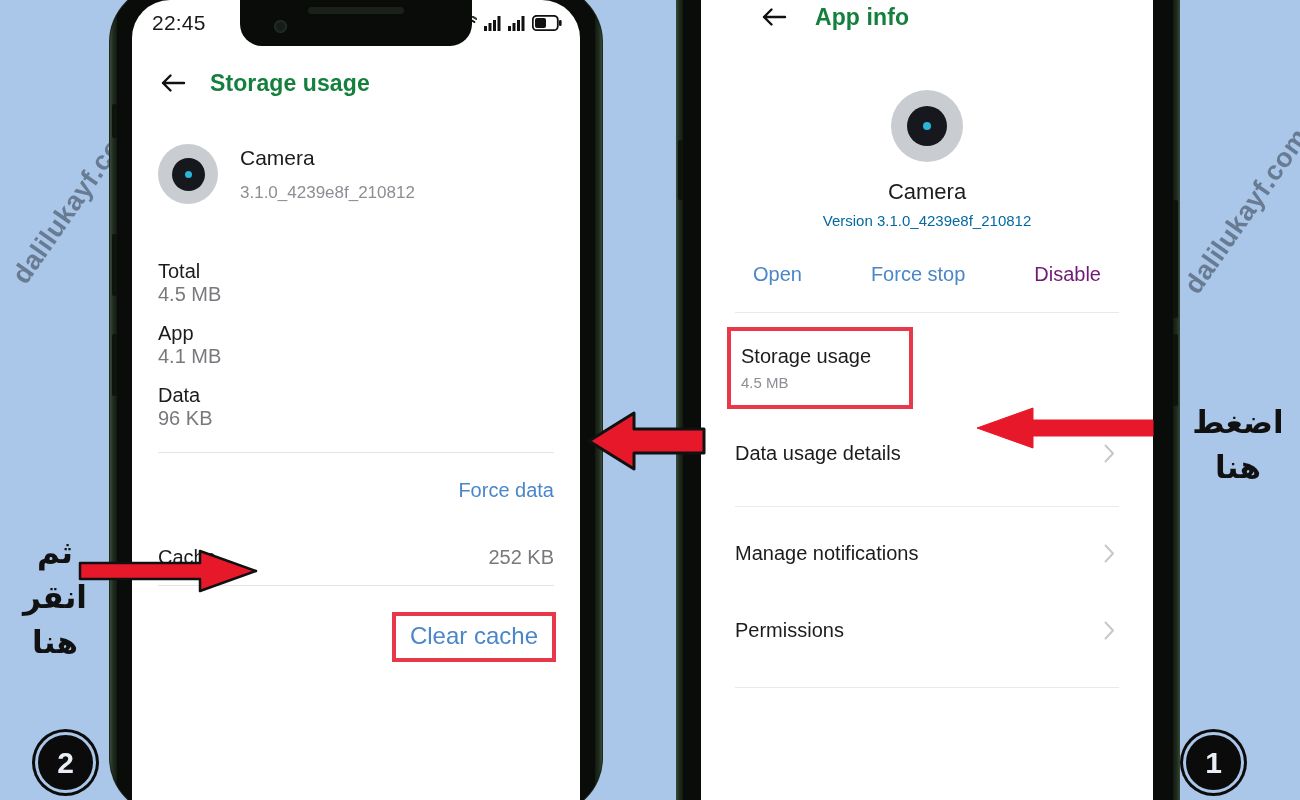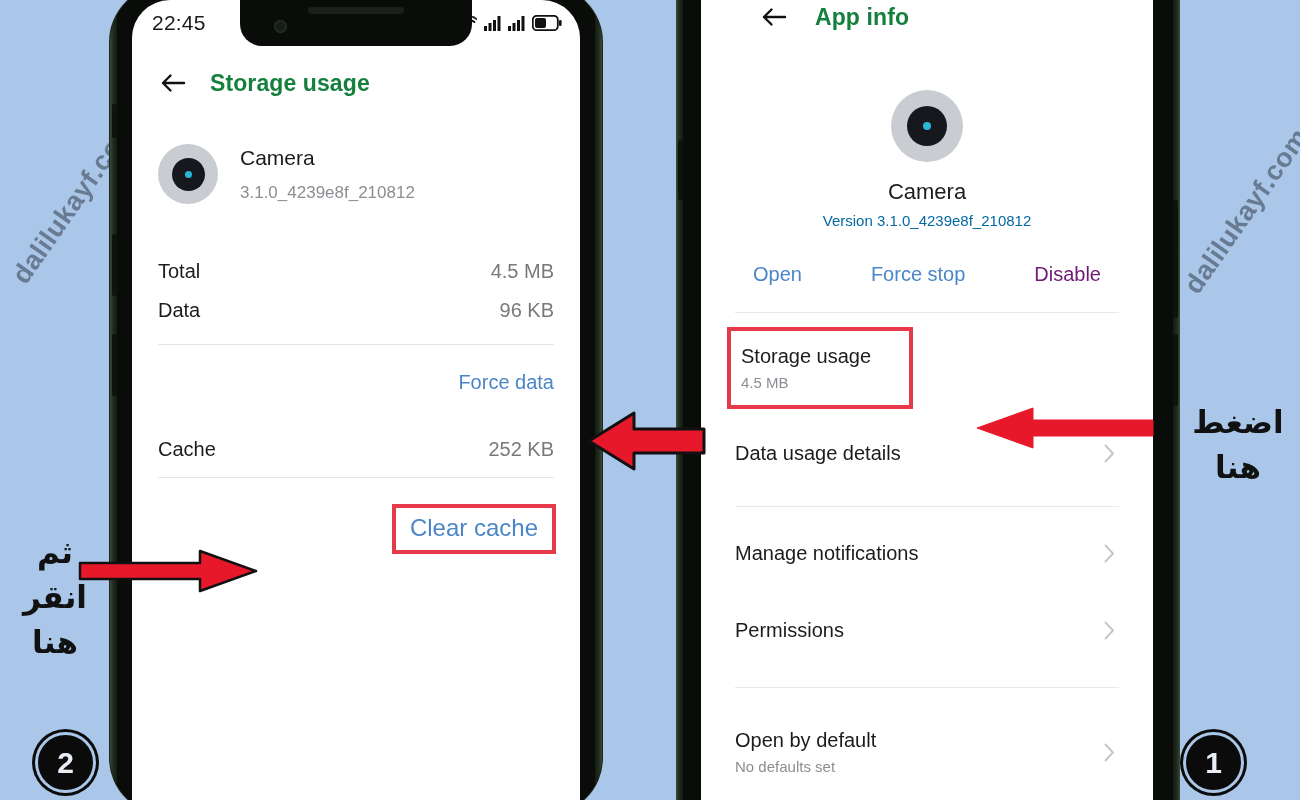--- a/index.html
+++ b/index.html
@@ -145,20 +145,21 @@
     display: flex; align-items: center; justify-content: center;
   }
   .app-icon .dot { width: 7px; height: 7px; border-radius: 50%; background: #29b6d8; }
   .app-name { font-size: 21px; color: #1c1c1c; line-height: 1.25; }
   .app-ver  { font-size: 17px; color: #8b8e93; margin-top: 12px; }
 
   .kv-list { margin-top: 48px; padding: 0 8px; }
   .kv-row {
     display: flex; justify-content: space-between; align-items: baseline;
     padding: 8px 0;
+    flex-direction: column;
   }
   .kv-key { font-size: 20px; color: #1c1c1c; }
   .kv-val { font-size: 20px; color: #77797d; }
 
   .divider { height: 1px; background: #e3e4e6; margin: 14px 8px 0 8px; }
   .action-right { text-align: right; padding: 26px 8px 0 8px; }
   .link-blue { font-size: 20px; color: #4a86c8; display: inline-block; }
 
   .cache-row { display: flex; justify-content: space-between; align-items: baseline; padding: 0 8px; margin-top: 44px; }
 
@@ -318,20 +319,24 @@
             <div class="app-ver">3.1.0_4239e8f_210812</div>
           </span>
         </div>
 
         <div class="kv-list">
           <div class="kv-row">
             <span class="kv-key">Total</span>
             <span class="kv-val">4.5 MB</span>
           </div>
           <div class="kv-row">
+            <span class="kv-key">App</span>
+            <span class="kv-val">4.1 MB</span>
+          </div>
+          <div class="kv-row">
             <span class="kv-key">Data</span>
             <span class="kv-val">96 KB</span>
           </div>
         </div>
 
         <div class="divider"></div>
 
         <div class="action-right">
           <span class="link-blue">Force data</span>
         </div>
@@ -429,31 +434,20 @@
             </span>
             <span class="chev">
               <svg width="11" height="19" viewBox="0 0 11 19">
                   <path d="M1.5 1.5 L9 9.5 L1.5 17.5" stroke="#c4c6c9" stroke-width="1.9" fill="none" stroke-linecap="round" stroke-linejoin="round"></path>
                 </svg>
             </span>
           </div>
 
           <div class="r-divider" style="margin-top:26px"></div>
 
-          <div class="r-item" style="margin-top:22px">
-            <span class="r-item-txt">
-              <span class="r-item-title">Open by default</span>
-              <span class="r-item-sub">No defaults set</span>
-            </span>
-            <span class="chev">
-              <svg width="11" height="19" viewBox="0 0 11 19">
-                  <path d="M1.5 1.5 L9 9.5 L1.5 17.5" stroke="#c4c6c9" stroke-width="1.9" fill="none" stroke-linecap="round" stroke-linejoin="round"></path>
-                </svg>
-            </span>
-          </div>
 
         </div>
       </div>
     </div>
   </div>
 
   <svg class="arrow" style="left:78px; top:548px;" width="180" height="46" viewBox="0 0 180 46">
     <path d="M2 15 H122 V3 L178 23 L122 43 V31 H2 Z" fill="#e8182b" stroke="#111" stroke-width="2.5" stroke-linejoin="round"></path>
   </svg>
 

